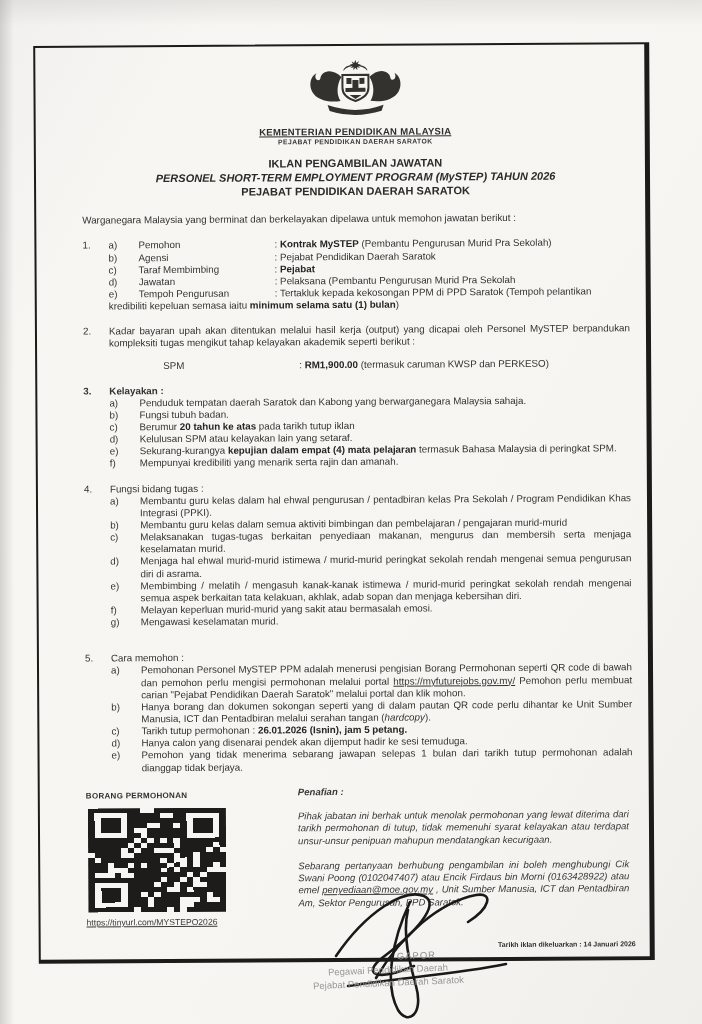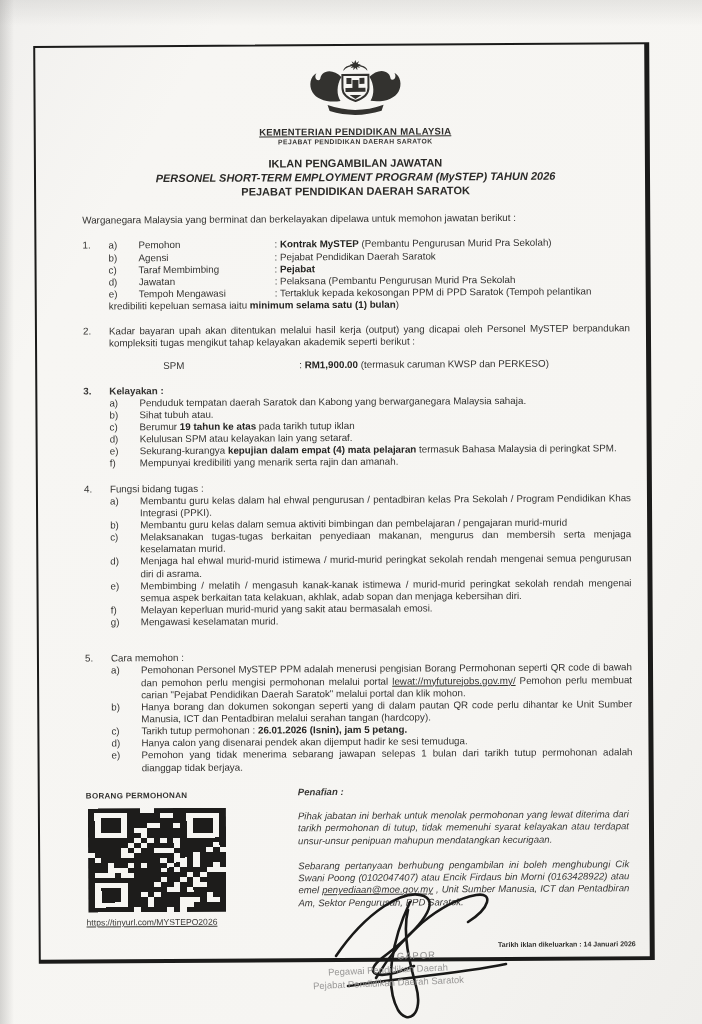--- a/index.html
+++ b/index.html
@@ -29,21 +29,21 @@
   .r4{display:grid;grid-template-columns:26px 30px 136px 1fr;}
   .r3{display:grid;grid-template-columns:26px 30px 1fr;}
   .r2{display:grid;grid-template-columns:26px 1fr;}
   .c-num,.c-let,.c-lab,.c-val{display:block;}
   .cont{grid-column:2 / 5;}
   .just{text-align:justify;margin:0;}
   p.it{margin:0;}
   .spm-row{display:grid;grid-template-columns:136px 1fr;margin:10px 0 0 80px;}
   .hd{font-weight:bold;}
   .u{text-decoration:underline;}
-  .seg-italic{}
+  .seg-italic{font-style:italic;}
   
   .bottom-row{display:grid;grid-template-columns:212px 1fr;margin-top:13px;}
   .form-label{font-size:8px;font-weight:bold;letter-spacing:.3px;color:#2f2e2c;margin:4px 0 8px 0;}
   .qr{display:block;margin-left:2px;}
   .qr-link{font-size:8.6px;margin-top:5px;color:#3b3a38;text-decoration:underline;cursor:pointer;}
   .disc{font-style:italic;font-size:9.6px;line-height:1.28;color:#3a3937;padding-right:4px;}
   .pen-h{font-weight:bold;margin-bottom:12px;}
   .disc p{margin:0 0 13px 0;}
   .email{cursor:pointer;}
   .issue-date{position:absolute;right:14px;bottom:9px;font-size:7px;font-weight:bold;color:#2f2e2c;}
@@ -108,21 +108,21 @@
       </div>
       <div class="r4">
         <span class="c-num"></span>
         <span class="c-let">d)</span>
         <span class="c-lab">Jawatan</span>
         <span class="c-val"><span>: </span><b></b><span>Pelaksana (Pembantu Pengurusan Murid Pra Sekolah</span></span>
       </div>
       <div class="r4">
         <span class="c-num"></span>
         <span class="c-let">e)</span>
-        <span class="c-lab">Tempoh Mengawasi</span>
+        <span class="c-lab">Tempoh Pengurusan</span>
         <span class="c-val"><span>: </span><b></b><span>Tertakluk kepada kekosongan PPM di PPD Saratok (Tempoh pelantikan</span></span>
       </div>
       <div class="r4">
         <span class="c-num"></span>
         <span class="cont"><span>kredibiliti kepeluan semasa iaitu </span><b>minimum selama satu (1) bulan</b><span>)</span></span>
       </div>
     </div>
 
     <div class="sec body-txt">
       <div class="r2">
@@ -141,26 +141,26 @@
         <span>Kelayakan :</span>
       </div>
       <div class="r3">
           <span class="c-num"></span>
           <span class="c-let">a)</span>
           <p class="it just"><span>Penduduk tempatan daerah Saratok dan Kabong yang berwarganegara Malaysia sahaja.</span><b></b><span></span></p>
         </div>
       <div class="r3">
           <span class="c-num"></span>
           <span class="c-let">b)</span>
-          <p class="it just"><span>Sihat tubuh atau.</span><b></b><span></span></p>
+          <p class="it just"><span>Fungsi tubuh badan.</span><b></b><span></span></p>
         </div>
       <div class="r3">
           <span class="c-num"></span>
           <span class="c-let">c)</span>
-          <p class="it just"><span>Berumur </span><b>19 tahun ke atas</b><span> pada tarikh tutup iklan</span></p>
+          <p class="it just"><span>Berumur </span><b>20 tahun ke atas</b><span> pada tarikh tutup iklan</span></p>
         </div>
       <div class="r3">
           <span class="c-num"></span>
           <span class="c-let">d)</span>
           <p class="it just"><span>Kelulusan SPM atau kelayakan lain yang setaraf.</span><b></b><span></span></p>
         </div>
       <div class="r3">
           <span class="c-num"></span>
           <span class="c-let">e)</span>
           <p class="it just"><span>Sekurang-kurangya </span><b>kepujian dalam empat (4) mata pelajaran</b><span> termasuk Bahasa Malaysia di peringkat SPM.</span></p>
@@ -215,21 +215,21 @@
     </div>
 
     <div class="sec body-txt" style="margin-top:24px;">
       <div class="r2">
         <span class="c-num">5.</span>
         <span>Cara memohon :</span>
       </div>
       <div class="r3">
           <span class="c-num"></span>
           <span class="c-let">a)</span>
-          <p class="it just"><span>Pemohonan Personel MySTEP PPM adalah menerusi pengisian Borang Permohonan seperti QR code di bawah dan pemohon perlu mengisi  permohonan melalui portal </span><span class="u">lewat://myfuturejobs.gov.my/</span><span> Pemohon perlu membuat carian "Pejabat Pendidikan Daerah Saratok" melalui portal dan klik mohon.</span></p>
+          <p class="it just"><span>Pemohonan Personel MySTEP PPM adalah menerusi pengisian Borang Permohonan seperti QR code di bawah dan pemohon perlu mengisi  permohonan melalui portal </span><span class="u">https://myfuturejobs.gov.my/</span><span> Pemohon perlu membuat carian "Pejabat Pendidikan Daerah Saratok" melalui portal dan klik mohon.</span></p>
         </div>
       <div class="r3">
           <span class="c-num"></span>
           <span class="c-let">b)</span>
           <p class="it just"><span>Hanya borang dan dokumen sokongan seperti yang di dalam pautan QR code perlu dihantar ke Unit Sumber Manusia, ICT dan Pentadbiran melalui serahan tangan (</span><span class="seg-italic">hardcopy</span><span>).</span></p>
         </div>
       <div class="r3">
           <span class="c-num"></span>
           <span class="c-let">c)</span>
           <p class="it"><span>Tarikh tutup permohonan  : </span><b>26.01.2026 (Isnin), jam 5 petang.</b><span></span></p>

